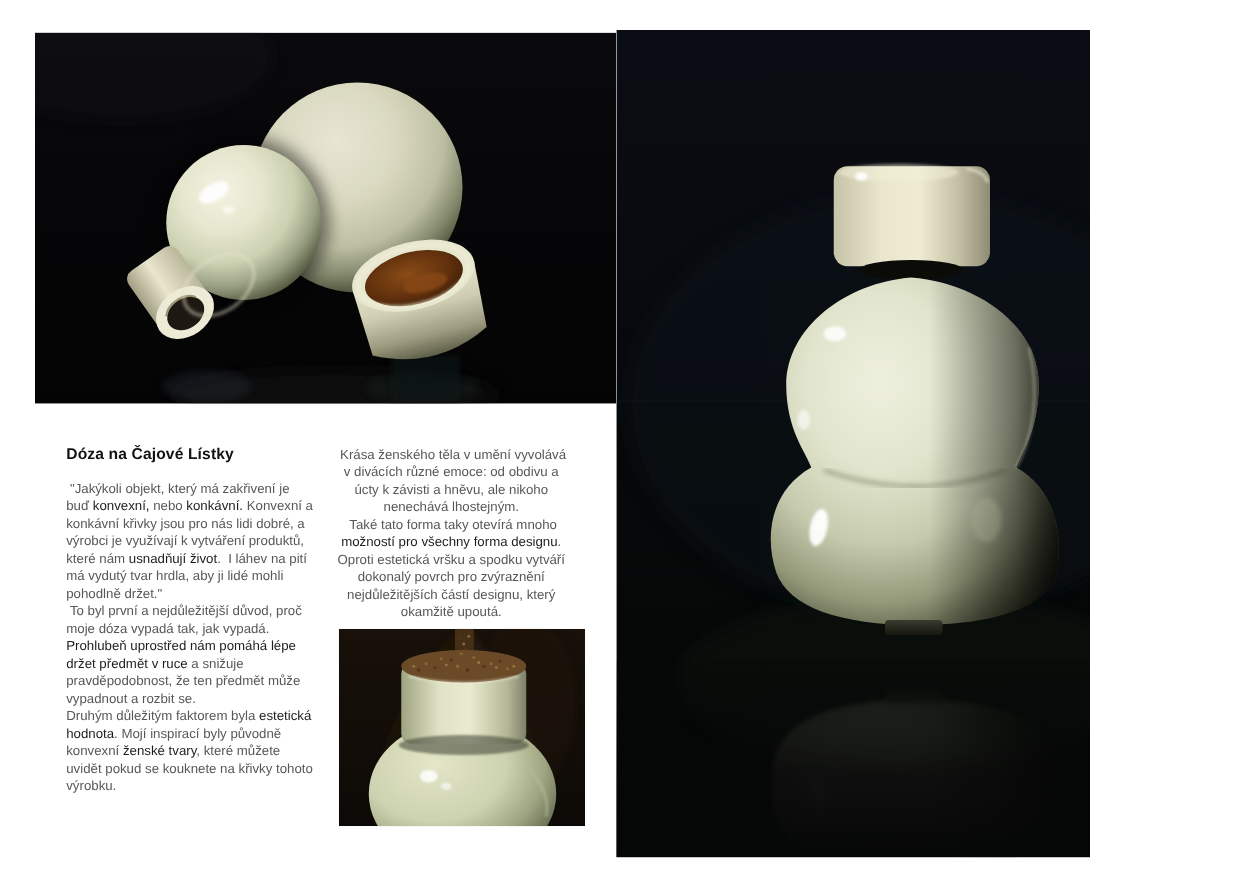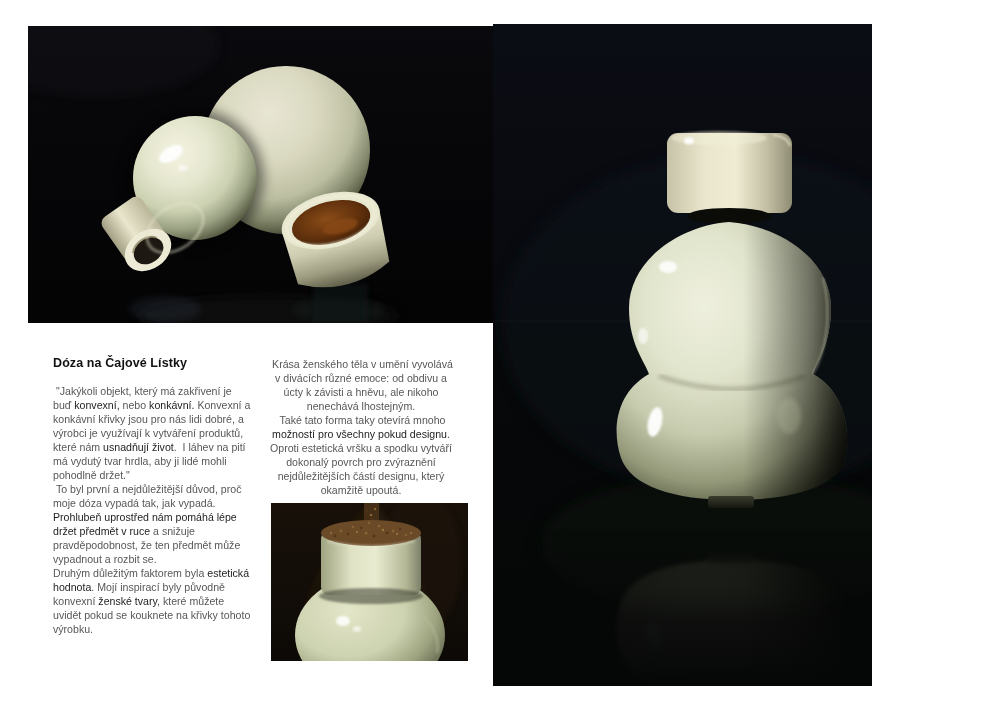--- a/index.html
+++ b/index.html
@@ -296,16 +296,16 @@
   </div>
 
   <div class="col col1">
     <h1 class="page-title">Dóza na Čajové Lístky</h1>
     <p class="body-par"><span> "Jakýkoli objekt, který má zakřivení je buď </span><span class="bold">konvexní,</span><span> nebo </span><span class="bold">konkávní.</span><span> Konvexní a konkávní křivky jsou pro nás lidi dobré, a výrobci je využívají k vytváření produktů, které nám </span><span class="bold">usnadňují život</span><span>.  I láhev na pití má vydutý tvar hrdla, aby ji lidé mohli pohodlně držet."</span></p>
     <p class="body-par"><span> To byl první a nejdůležitější důvod, proč moje dóza vypadá tak, jak vypadá.</span><br><span class="bold">Prohlubeň uprostřed nám pomáhá lépe držet předmět v ruce</span><span> a snižuje pravděpodobnost, že ten předmět může vypadnout a rozbit se.</span><br><span>Druhým důležitým faktorem byla </span><span class="bold">estetická hodnota</span><span>. Mojí inspirací byly původně konvexní </span><span class="bold">ženské tvary</span><span>, které můžete  uvidět pokud se kouknete na křivky tohoto výrobku.</span></p>
   </div>
 
   <div class="col col2">
     <p class="body-par"><span> Krása ženského těla v umění vyvolává v divácích různé emoce: od obdivu a úcty k závisti a hněvu, ale nikoho nenechává lhostejným.</span></p>
-    <p class="body-par"><span> Také tato forma taky otevírá mnoho </span><span class="bold">možností pro všechny pokud designu</span><span>. Oproti estetická vršku a spodku vytváří dokonalý povrch pro zvýraznění nejdůležitějších částí designu, který okamžitě upoutá.</span></p>
+    <p class="body-par"><span> Také tato forma taky otevírá mnoho </span><span class="bold">možností pro všechny forma designu</span><span>. Oproti estetická vršku a spodku vytváří dokonalý povrch pro zvýraznění nejdůležitějších částí designu, který okamžitě upoutá.</span></p>
   </div>
 
 </div>
 
 </body></html>

